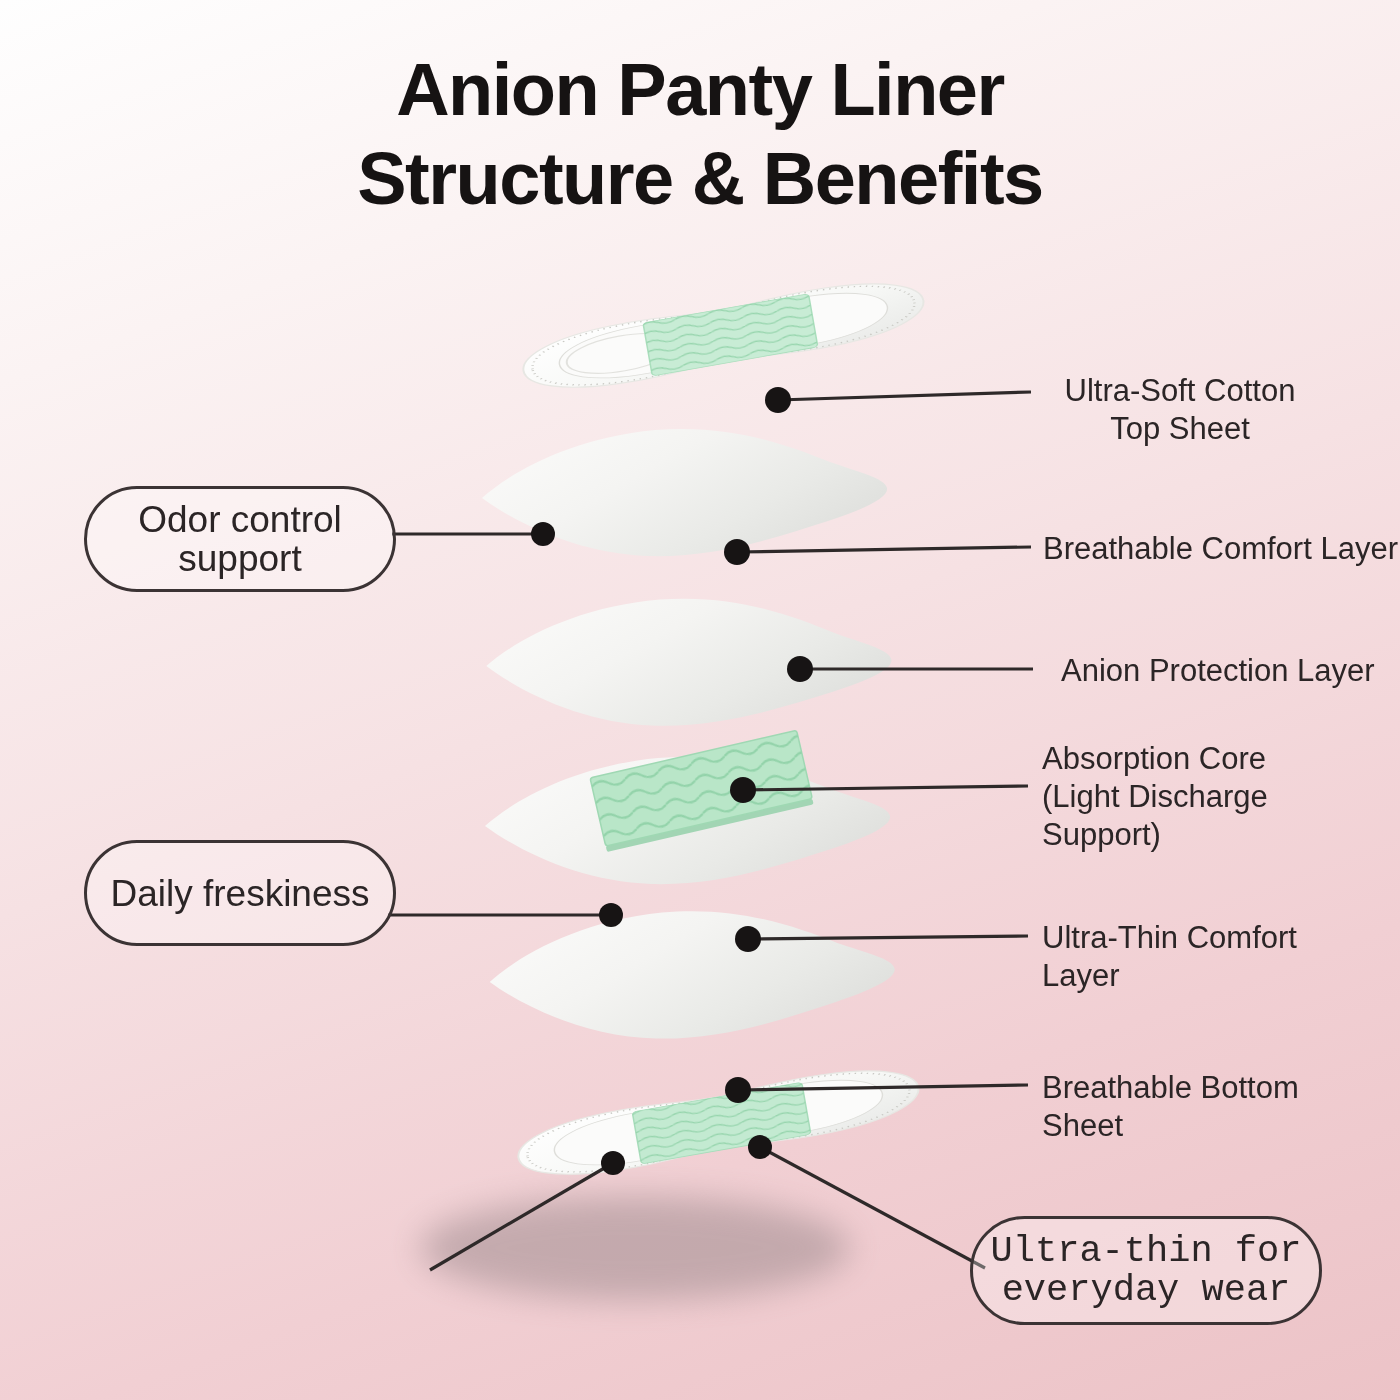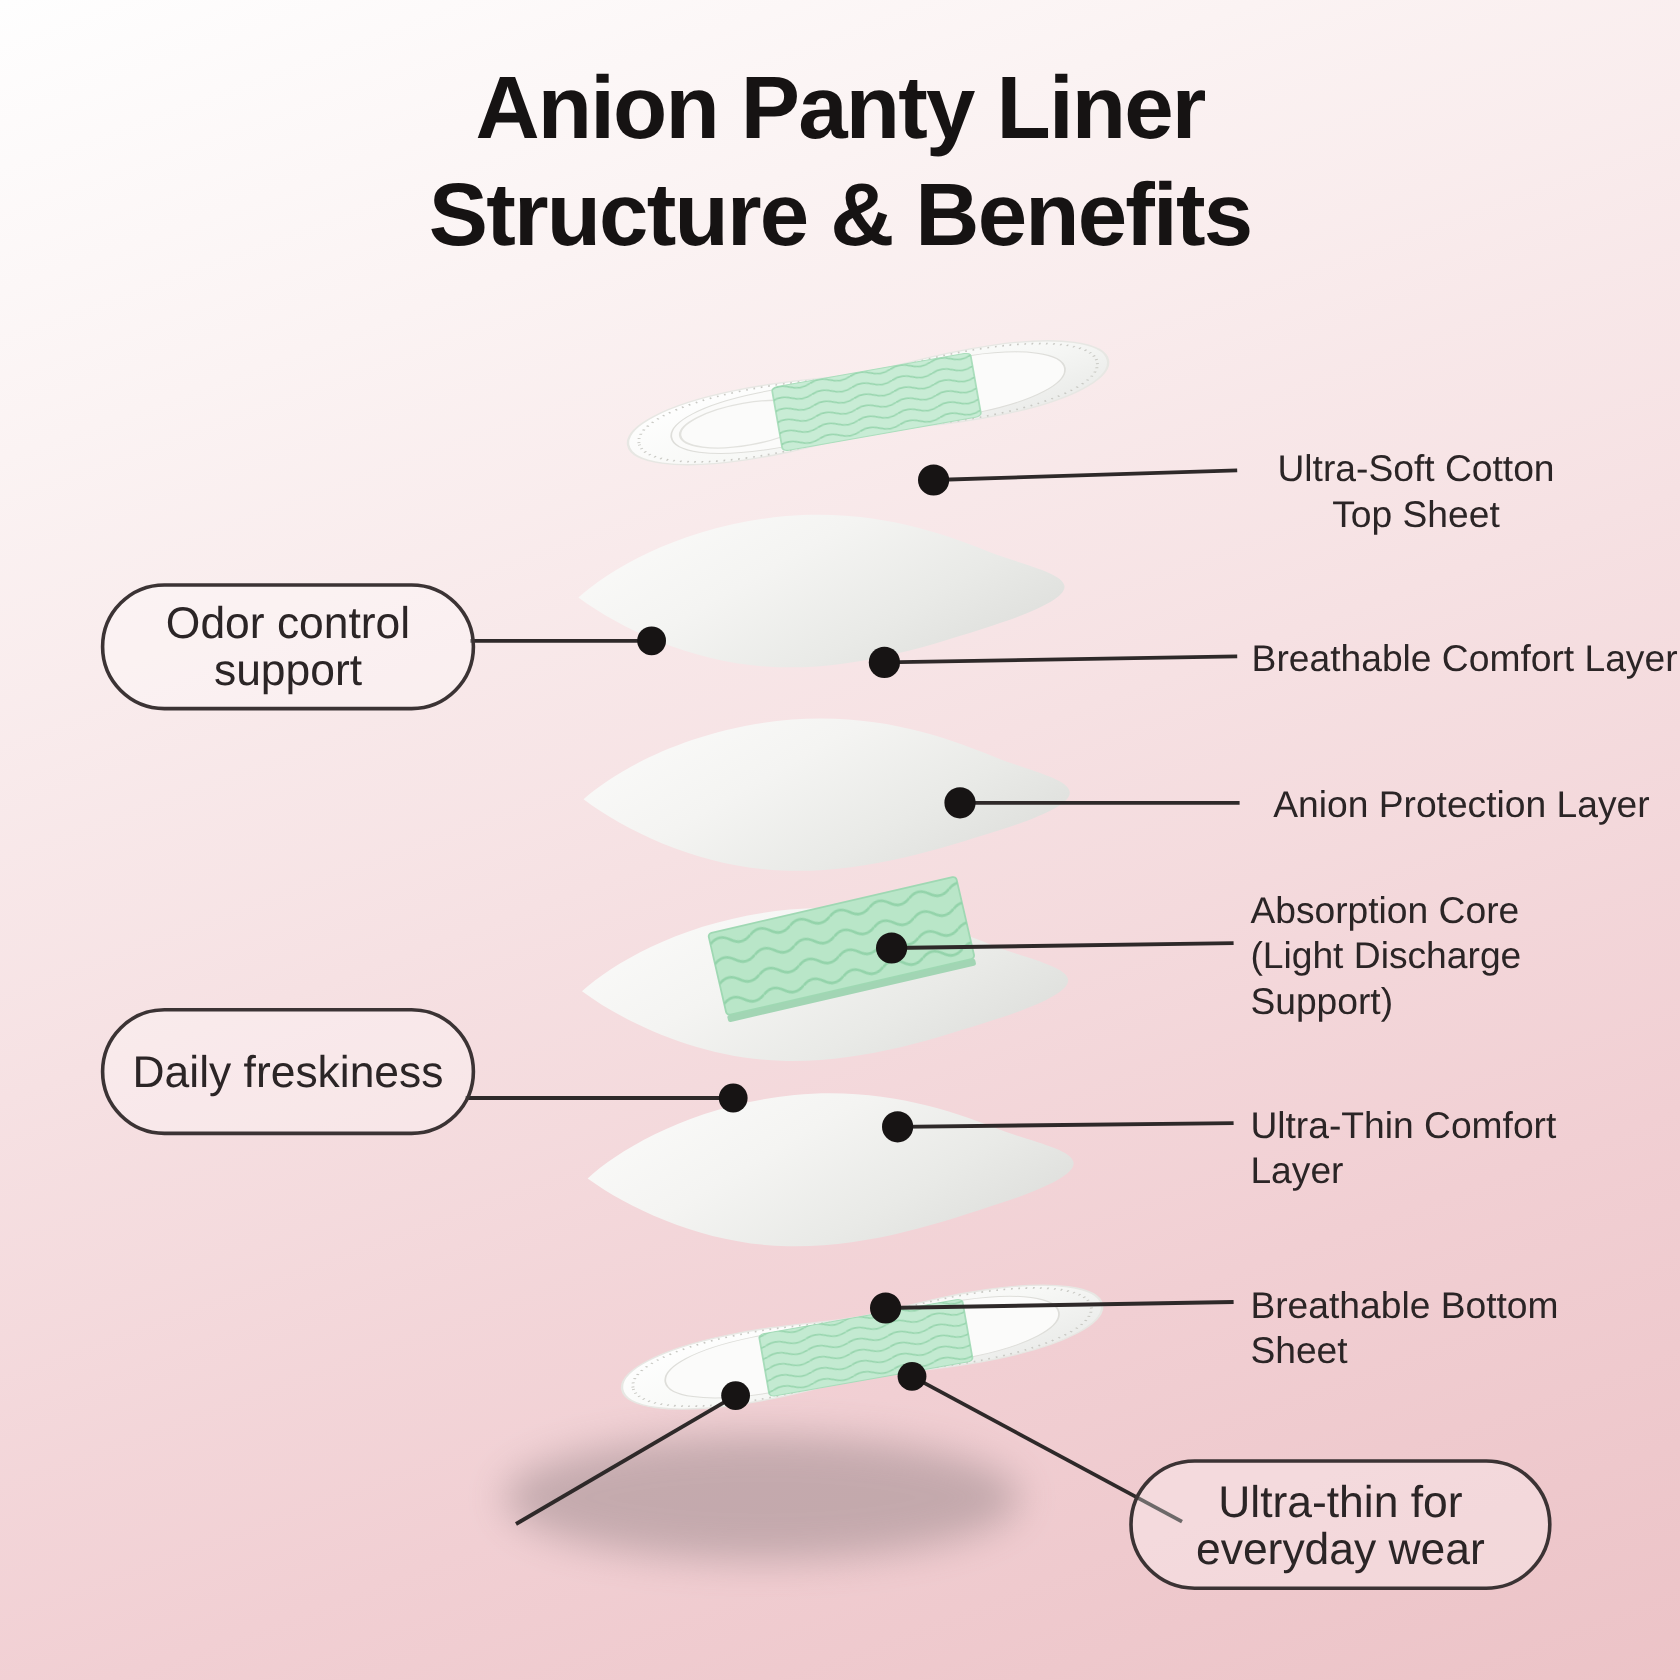--- a/index.html
+++ b/index.html
@@ -143,16 +143,16 @@
 
   <div class="llabel" style="left:1042px;top:919px;">Ultra-Thin Comfort
 Layer</div>
 
   <div class="pill" style="left:84px;top:486px;width:306px;height:100px;">Odor control
 support</div>
 
   <div class="pill" style="left:84px;top:840px;width:306px;height:100px;">Daily freskiness</div>
 
 
-  <div class="pill" style="left:941px;top:1216px;width:346px;height:103px;">Ultra-thin for
+  <div class="pill" style="left:970px;top:1216px;width:346px;height:103px;font-family:Liberation Mono, monospace;">Ultra-thin for
 everyday wear</div>
 
 </div>
 
 </body></html>

